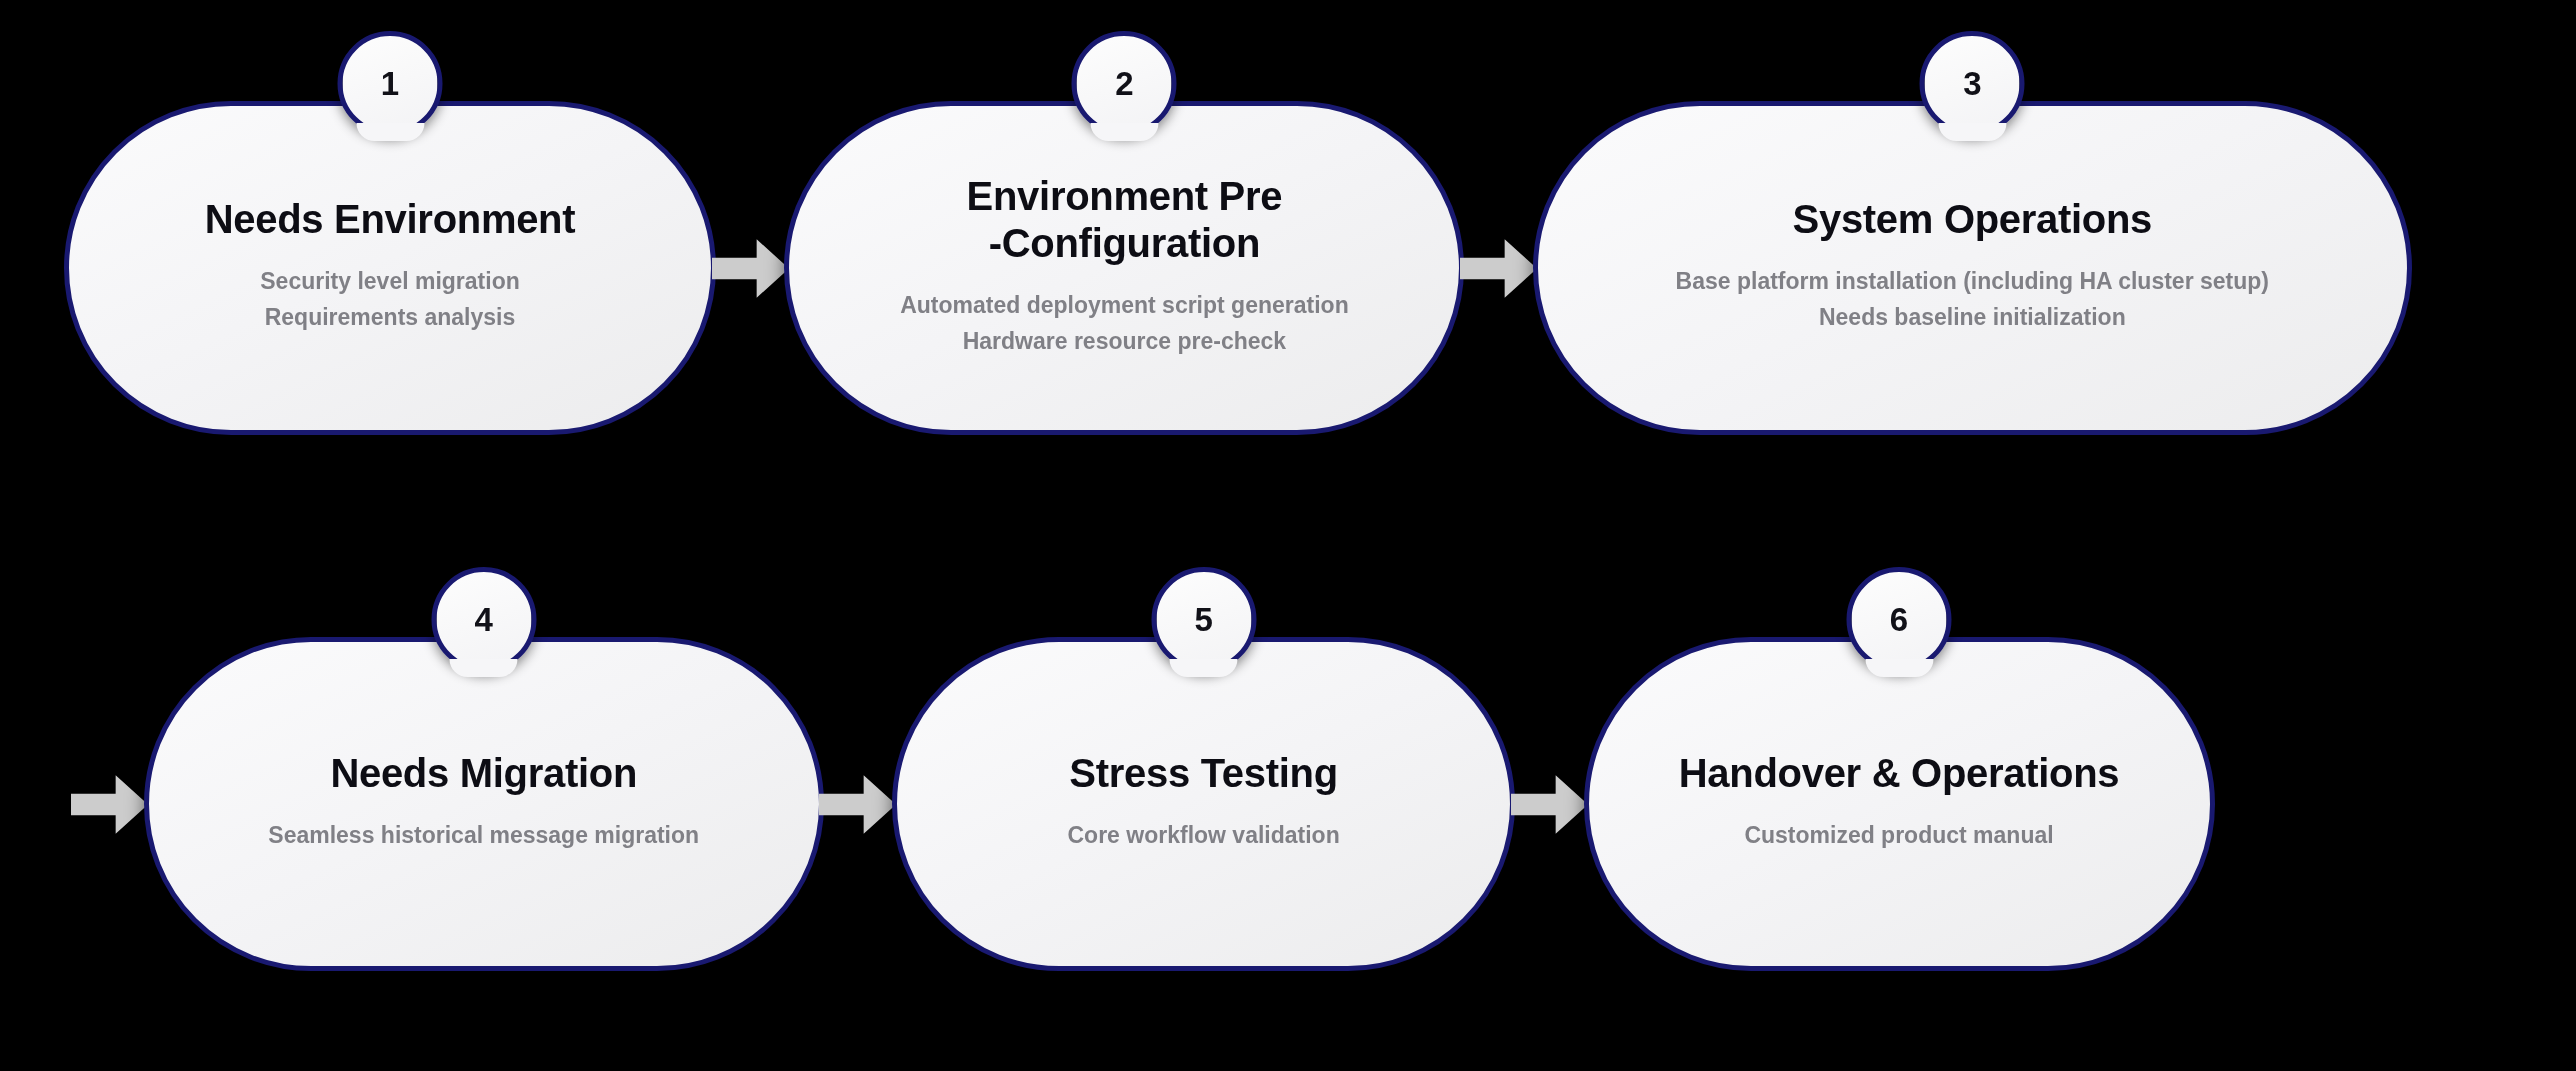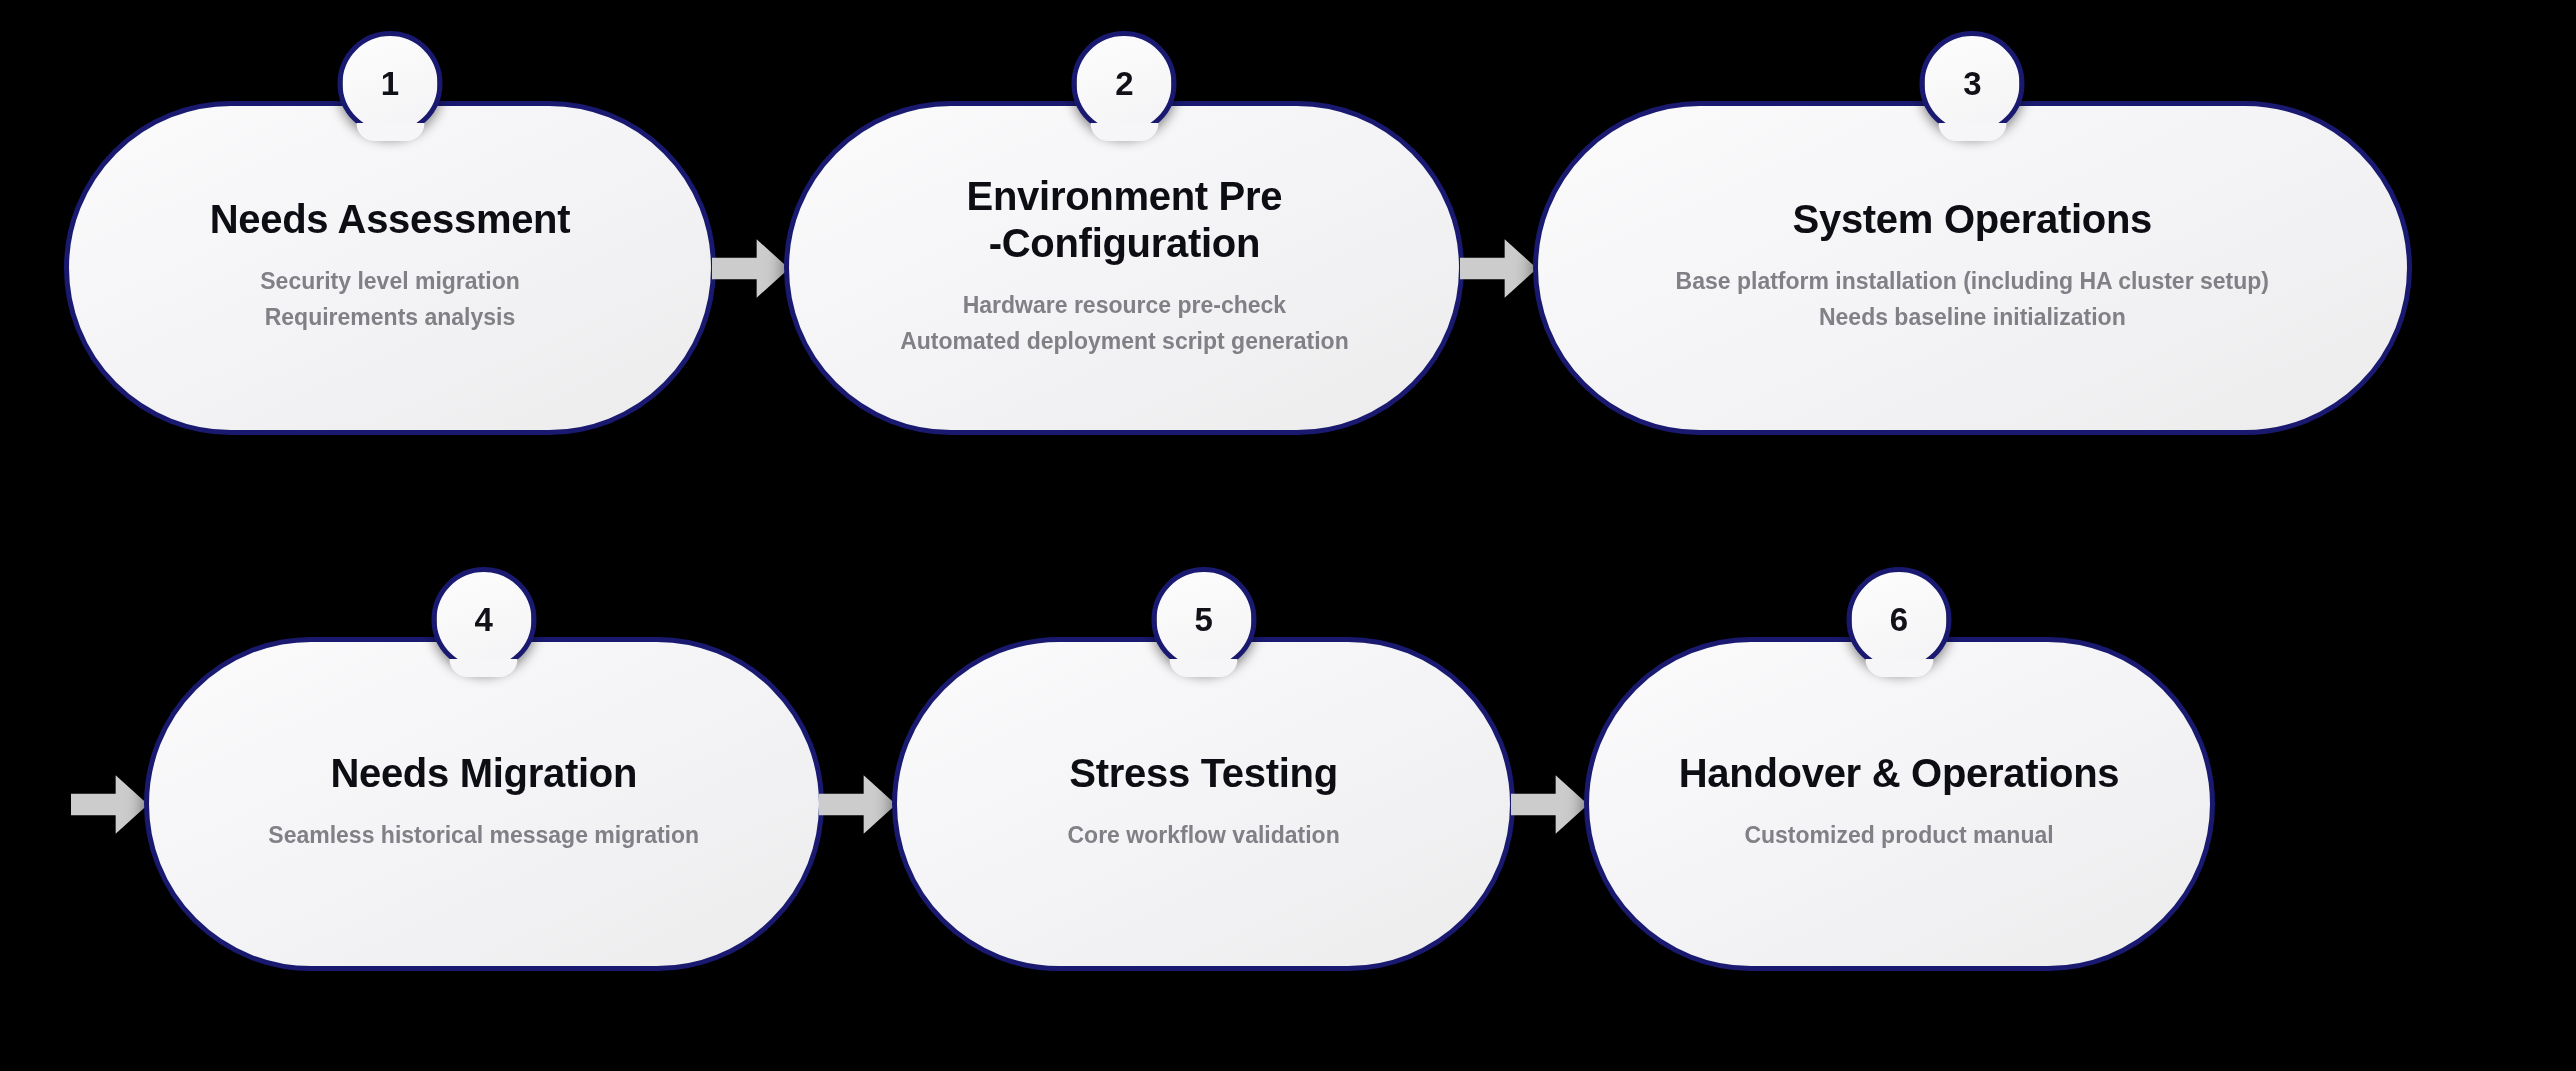--- a/index.html
+++ b/index.html
@@ -114,39 +114,39 @@
 <body>
 
 <div id="canvas">
 
   <div id="row-1" class="row" style="padding-left:64px; padding-right:55px; box-sizing:border-box;">
 
     <div class="node" style="width:652px; height:334px;">
       <div class="badge">
         <span>1</span>
       </div>
-      <div class="node-title">Needs Assessment</div>
+      <div class="node-title">Needs Environment</div>
       <div class="node-sub">Security level migration</div>
       <div class="node-sub">Requirements analysis</div>
     </div>
 
     <div class="arrow" style="margin:0 -4.3px;">
       <svg viewBox="0 0 100 100" preserveAspectRatio="none">
         <polygon points="0,36 58,36 58,12 100,50 58,88 58,64 0,64" fill="#cccccc"></polygon>
       </svg>
     </div>
 
     <div class="node" style="width:680px; height:334px;">
       <div class="badge">
         <span>2</span>
       </div>
       <div class="node-title">Environment Pre
 -Configuration</div>
+      <div class="node-sub">Automated deployment script generation</div>
       <div class="node-sub">Hardware resource pre-check</div>
-      <div class="node-sub">Automated deployment script generation</div>
     </div>
 
     <div class="arrow" style="margin:0 -4.3px;">
       <svg viewBox="0 0 100 100" preserveAspectRatio="none">
         <polygon points="0,36 58,36 58,12 100,50 58,88 58,64 0,64" fill="#cccccc"></polygon>
       </svg>
     </div>
 
     <div class="node" style="width:879px; height:334px;">
       <div class="badge">

